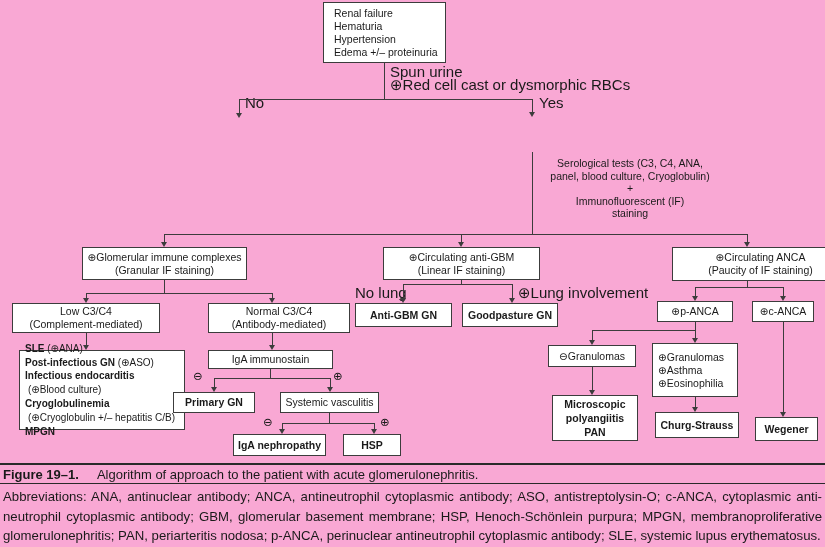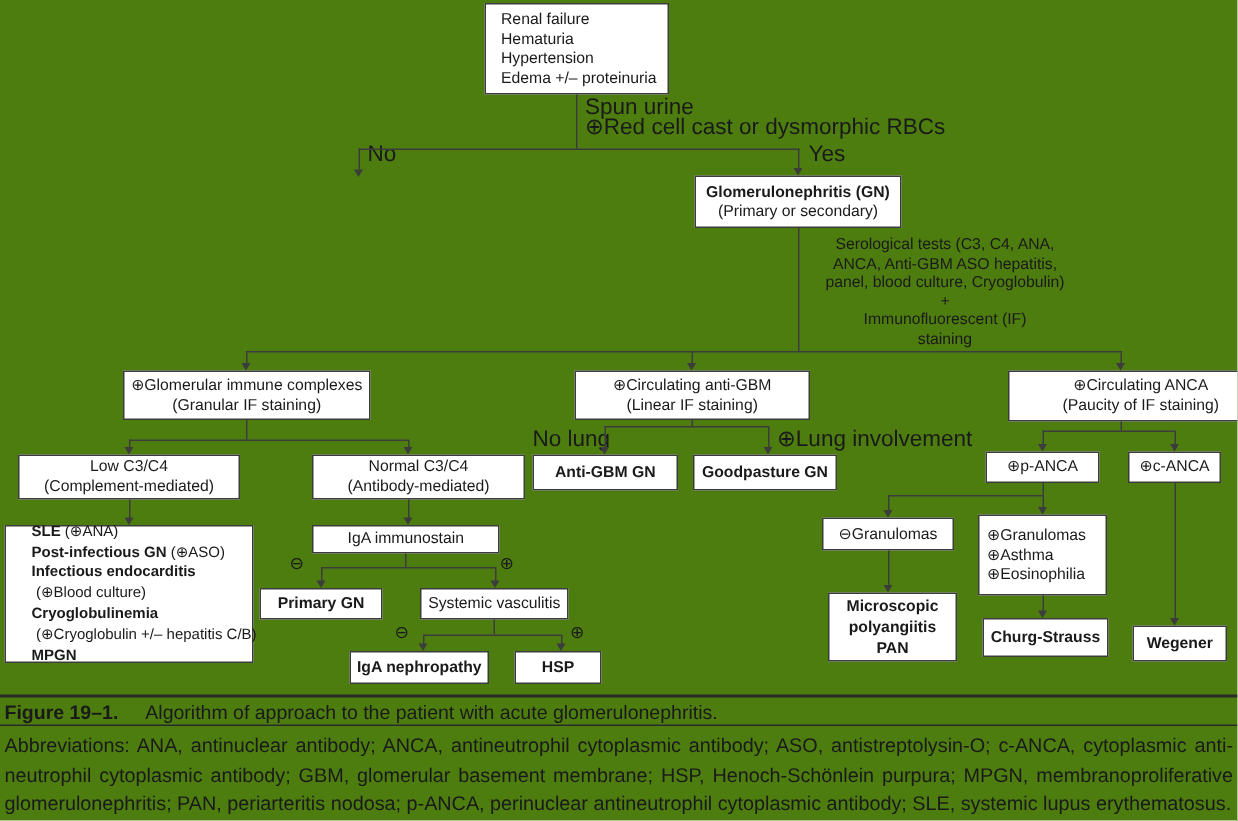--- a/index.html
+++ b/index.html
@@ -1,17 +1,17 @@
 <!DOCTYPE html>
 <html><head>
 <meta charset="utf-8">
 <style>
   html,body{margin:0;padding:0;background:#fff;}
   body{font-family:"Liberation Sans","DejaVu Sans",sans-serif;color:#1a1a1a;}
-  #canvas{position:relative;width:825px;height:547px;background:#4d7c0f;overflow:hidden;}
+  #canvas{position:relative;width:825px;height:547px;background:#f9a8d4;overflow:hidden;}
   .box{position:absolute;box-sizing:border-box;border:1px solid #3c3c3c;background:#fff;
        display:flex;flex-direction:column;align-items:center;justify-content:center;
        text-align:center;font-size:10.5px;line-height:13px;color:#1a1a1a;}
   .box .ln{white-space:nowrap;}
   .left{align-items:flex-start;text-align:left;}
   .b{font-weight:bold;}
   .lbl{position:absolute;font-size:15px;line-height:12px;white-space:nowrap;color:#1a1a1a;}
   .sym{font-size:11.5px;}
   .vl,.hl{position:absolute;background:#3c3c3c;}
   .vl{width:1px;}
@@ -35,28 +35,23 @@
     <div class="ln">Edema +/– proteinuria</div>
   </div>
 
   <div class="lbl" style="left:390px;top:66px;">Spun urine</div>
   <div class="lbl" style="left:390px;top:79px;">⊕Red cell cast or dysmorphic RBCs</div>
 
   <div class="lbl" style="left:245px;top:97px;">No</div>
   <div class="lbl" style="left:539px;top:97px;">Yes</div>
 
 
-  <div class="box" style="left:463px;top:117px;width:138px;height:35px;">
-    <div class="ln b">Glomerulonephritis (GN)</div>
-    <div class="ln">(Primary or secondary)</div>
-  </div>
 
   <div style="position:absolute;left:530px;top:157px;width:200px;text-align:center;font-size:10.5px;line-height:12.6px;">
     <div>Serological tests (C3, C4, ANA,</div>
-    <div>ANCA, Anti-GBM ASO hepatitis,</div>
     <div>panel, blood culture, Cryoglobulin)</div>
     <div>+</div>
     <div>Immunofluorescent (IF)</div>
     <div>staining</div>
   </div>
 
   <div class="box" style="left:82px;top:247px;width:165px;height:33px;">
     <div class="ln">⊕Glomerular immune complexes</div>
     <div class="ln">(Granular IF staining)</div>
   </div>
@@ -71,21 +66,21 @@
 
   <div class="box" style="left:12px;top:303px;width:148px;height:30px;">
     <div class="ln">Low C3/C4</div>
     <div class="ln">(Complement-mediated)</div>
   </div>
   <div class="box" style="left:208px;top:303px;width:142px;height:30px;">
     <div class="ln">Normal C3/C4</div>
     <div class="ln">(Antibody-mediated)</div>
   </div>
 
-  <div class="box left" style="left:3px;top:350px;width:166px;height:92px;padding-left:17px;font-size:10px;line-height:13.8px;">
+  <div class="box left" style="left:19px;top:350px;width:166px;height:80px;padding-left:5px;font-size:10px;line-height:13.8px;">
     <div class="ln"><b>SLE</b><span> (⊕ANA)</span></div>
     <div class="ln"><b>Post-infectious GN</b><span> (⊕ASO)</span></div>
     <div class="ln b">Infectious endocarditis</div>
     <div class="ln" style="padding-left:3px;">(⊕Blood culture)</div>
     <div class="ln b">Cryoglobulinemia</div>
     <div class="ln" style="padding-left:3px;">(⊕Cryoglobulin +/– hepatitis C/B)</div>
     <div class="ln b">MPGN</div>
   </div>
 
   <div class="box" style="left:208px;top:350px;width:125px;height:19px;">

